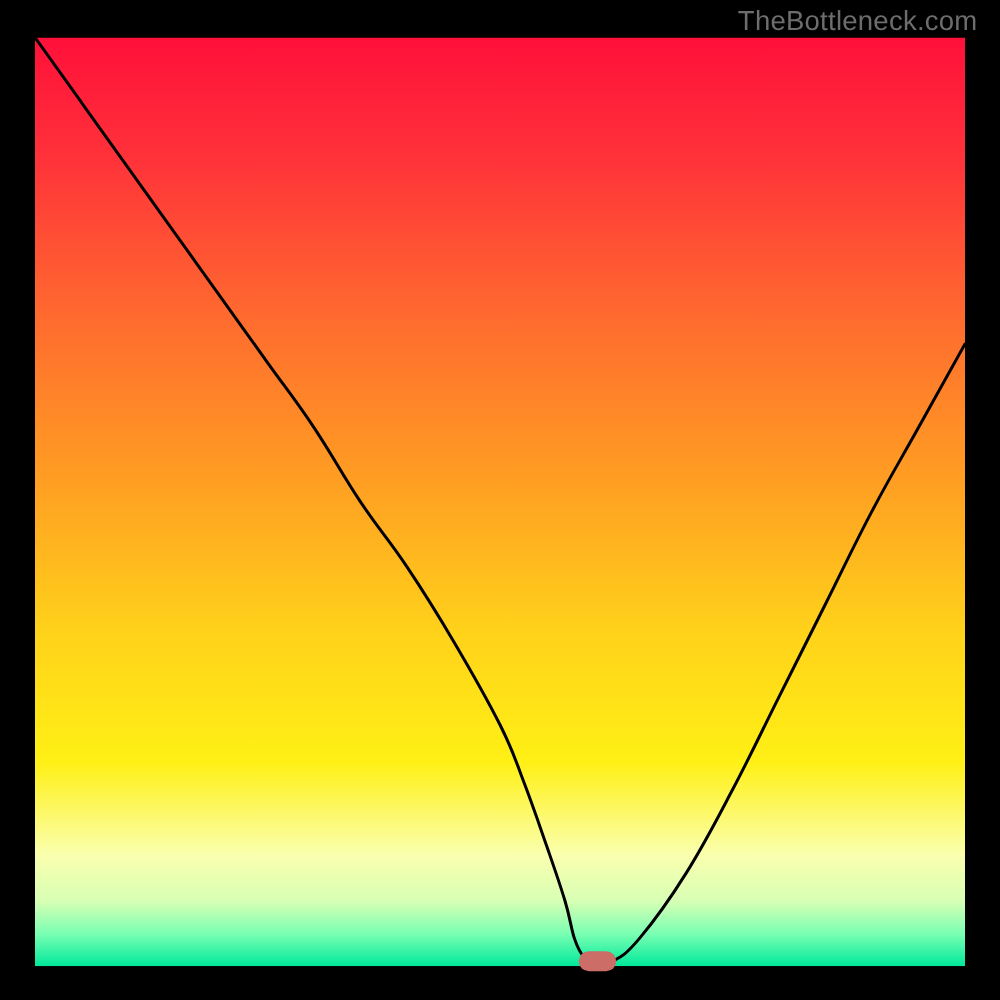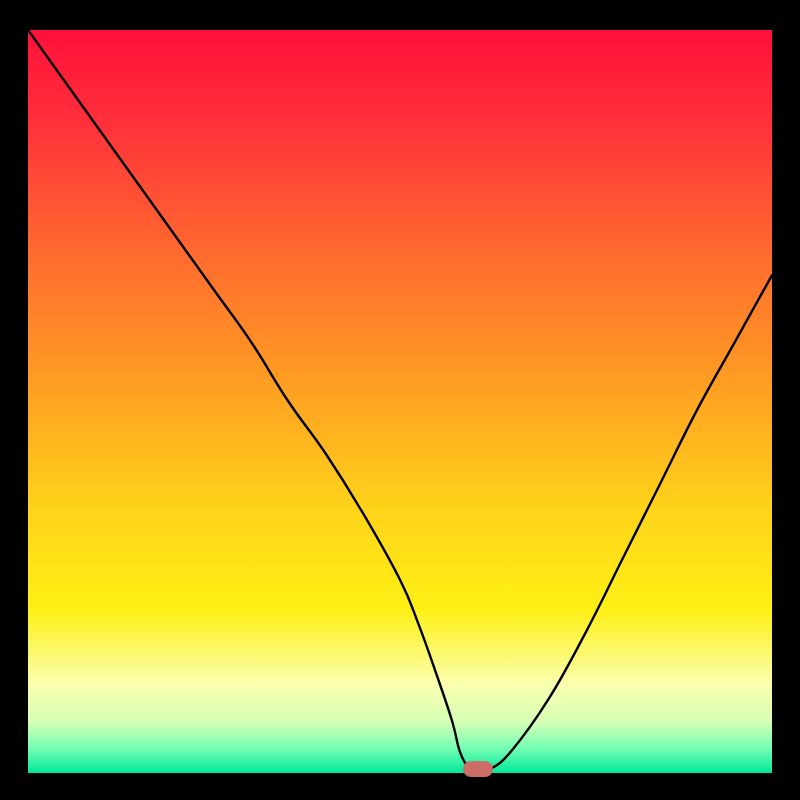--- a/index.html
+++ b/index.html
@@ -43,20 +43,21 @@
     height: 16px;
     border-radius: 8px;
     background: #cc6d67;
   }
 </style>
 </head>
 <body>
 
 <div class="frame">
 
+  <div class="watermark">TheBottleneck.com</div>
 
   <svg class="plot" viewBox="0 0 744 743" preserveAspectRatio="none">
     <defs>
       <linearGradient id="bg-grad" x1="0" y1="0" x2="0" y2="1">
           <stop offset="0%" stop-color="#ff103a"></stop>
           <stop offset="12%" stop-color="#ff2f3a"></stop>
           <stop offset="30%" stop-color="#ff6a2f"></stop>
           <stop offset="48%" stop-color="#ff9f22"></stop>
           <stop offset="64%" stop-color="#ffd21a"></stop>
           <stop offset="78%" stop-color="#fff015"></stop>

